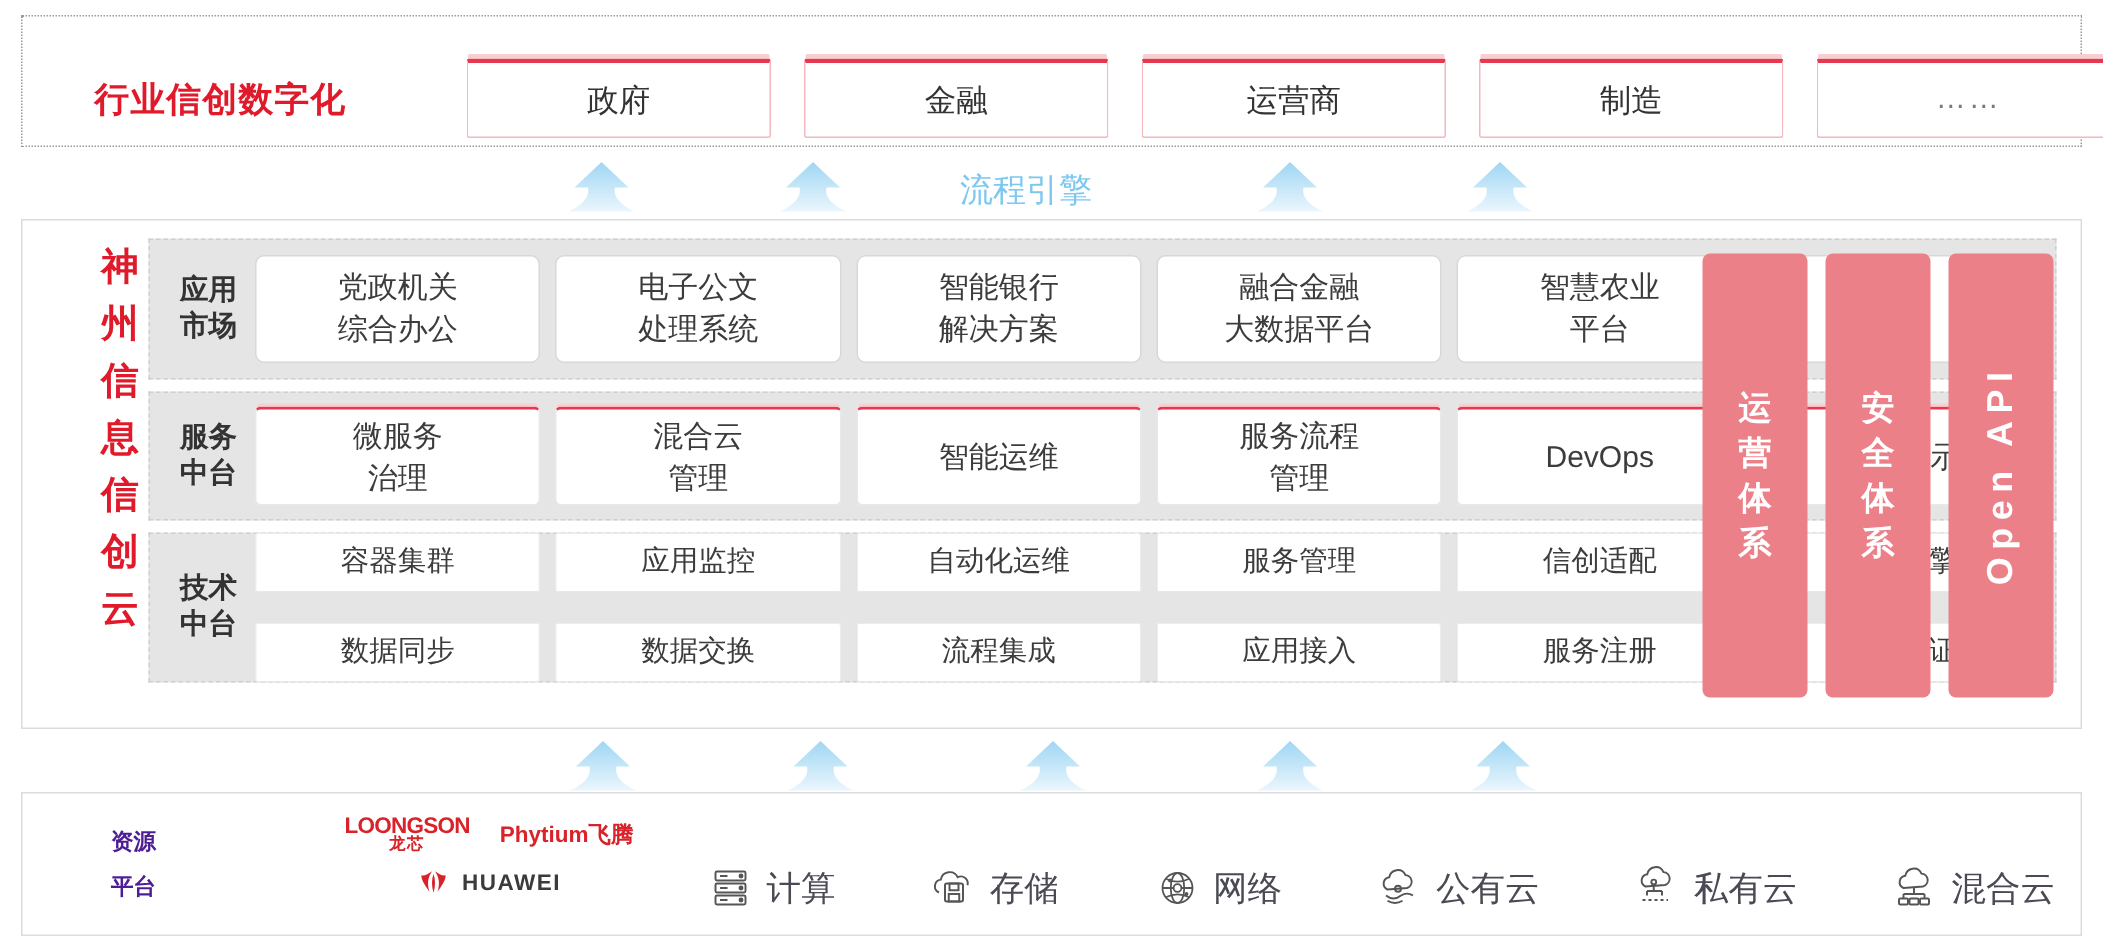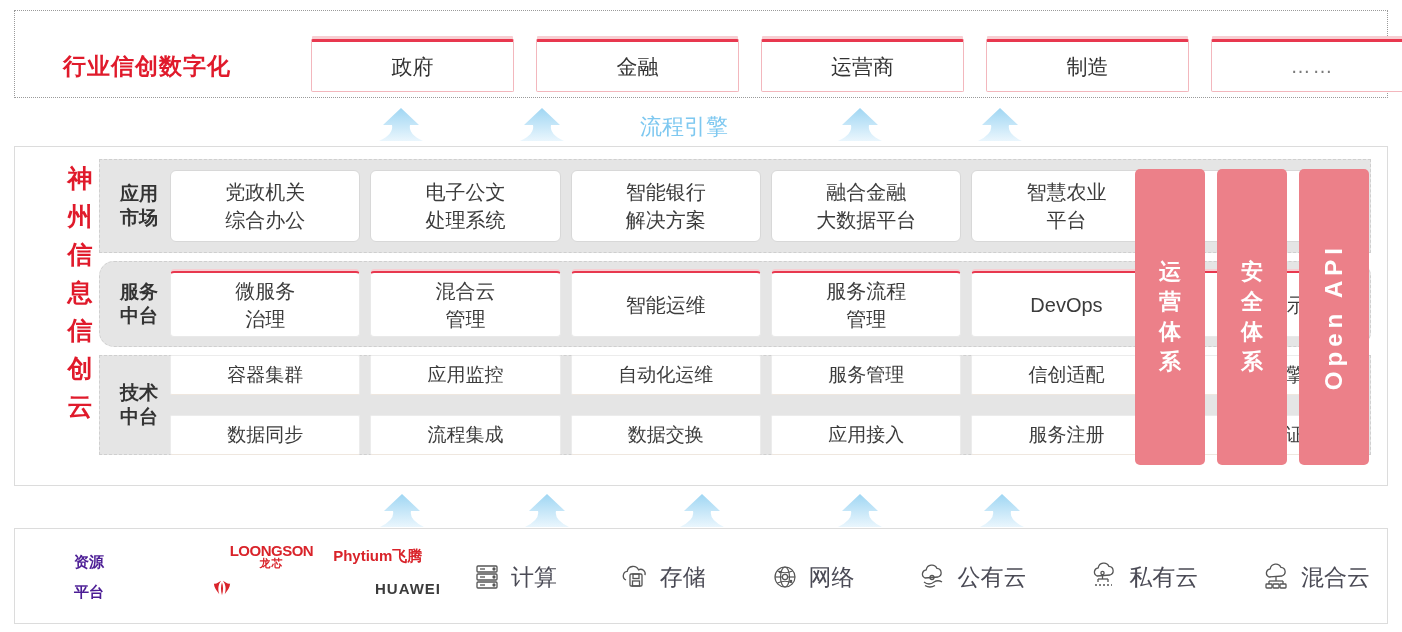--- a/index.html
+++ b/index.html
@@ -65,21 +65,21 @@
   }
   .band{
     background:#e5e5e5;
     border:1px dashed #cfcfcf;
     box-sizing:border-box;
     display:flex;align-items:center;
     margin-bottom:8px;
     padding:0 8px;
   }
   .band-app{height:94px;}
-  .band-svc{height:86px;border-radius:15px;}
+  .band-svc{height:86px;}
   .band-tech{height:100px;}
 
   .band-label{
     width:62px;min-width:62px;
     font-size:19px;font-weight:bold;color:#333;
     line-height:24px;text-align:center;
   }
   .band-cells{flex:1;display:flex;gap:10px;}
 
   .cell{
@@ -133,32 +133,32 @@
   }
   .res-title{
     position:absolute;left:42px;top:18px;width:64px;
     font-size:15px;font-weight:bold;color:#4c1d95;
     line-height:30px;text-align:center;
   }
   .logos{
     position:absolute;left:196px;top:14px;width:230px;height:68px;
   }
   .logo-row1{display:flex;align-items:center;gap:20px;justify-content:center;}
-  .logo-row2{display:flex;align-items:center;gap:8px;justify-content:space-between;margin-top:10px;}
+  .logo-row2{display:flex;align-items:center;gap:8px;justify-content:center;margin-top:10px;}
   .logo-loongson{text-align:center;line-height:1;}
   .logo-loongson .ls-en{
     font-size:15px;font-weight:bold;color:#d9232a;letter-spacing:-0.5px;
   }
   .logo-loongson .ls-cn{font-size:11px;font-weight:bold;color:#d9232a;letter-spacing:1px;}
   .logo-phytium{font-size:15px;font-weight:bold;color:#d9232a;white-space:nowrap;}
   .hw-mark{width:22px;height:18px;}
   .logo-huawei{font-size:15px;font-weight:bold;color:#3b3b3b;letter-spacing:1px;}
 
   .res-items{
-    position:absolute;left:455px;top:22px;width:900px;height:52px;
+    position:absolute;left:455px;top:37px;width:900px;height:52px;
     display:flex;align-items:center;justify-content:space-between;
   }
   .res-item{display:flex;align-items:center;gap:7px;}
   .res-item .ricon{width:34px;height:34px;display:block;}
   .res-item .rlabel{font-size:23px;color:#4a4a55;white-space:nowrap;}
 </style>
 </head>
 <body>
 
 <div class="stage">
@@ -239,22 +239,22 @@
           <div class="tech-row">
             <div class="cell tech">容器集群</div>
             <div class="cell tech">应用监控</div>
             <div class="cell tech">自动化运维</div>
             <div class="cell tech">服务管理</div>
             <div class="cell tech">信创适配</div>
             <div class="cell tech">流程引擎</div>
           </div>
           <div class="tech-row">
             <div class="cell tech">数据同步</div>
+            <div class="cell tech">数据交换</div>
             <div class="cell tech">流程集成</div>
-            <div class="cell tech">数据交换</div>
             <div class="cell tech">应用接入</div>
             <div class="cell tech">服务注册</div>
             <div class="cell tech">统一认证</div>
           </div>
         </div>
       </div>
     </div>
 
     <div class="pillars">
       <div class="pillar">

